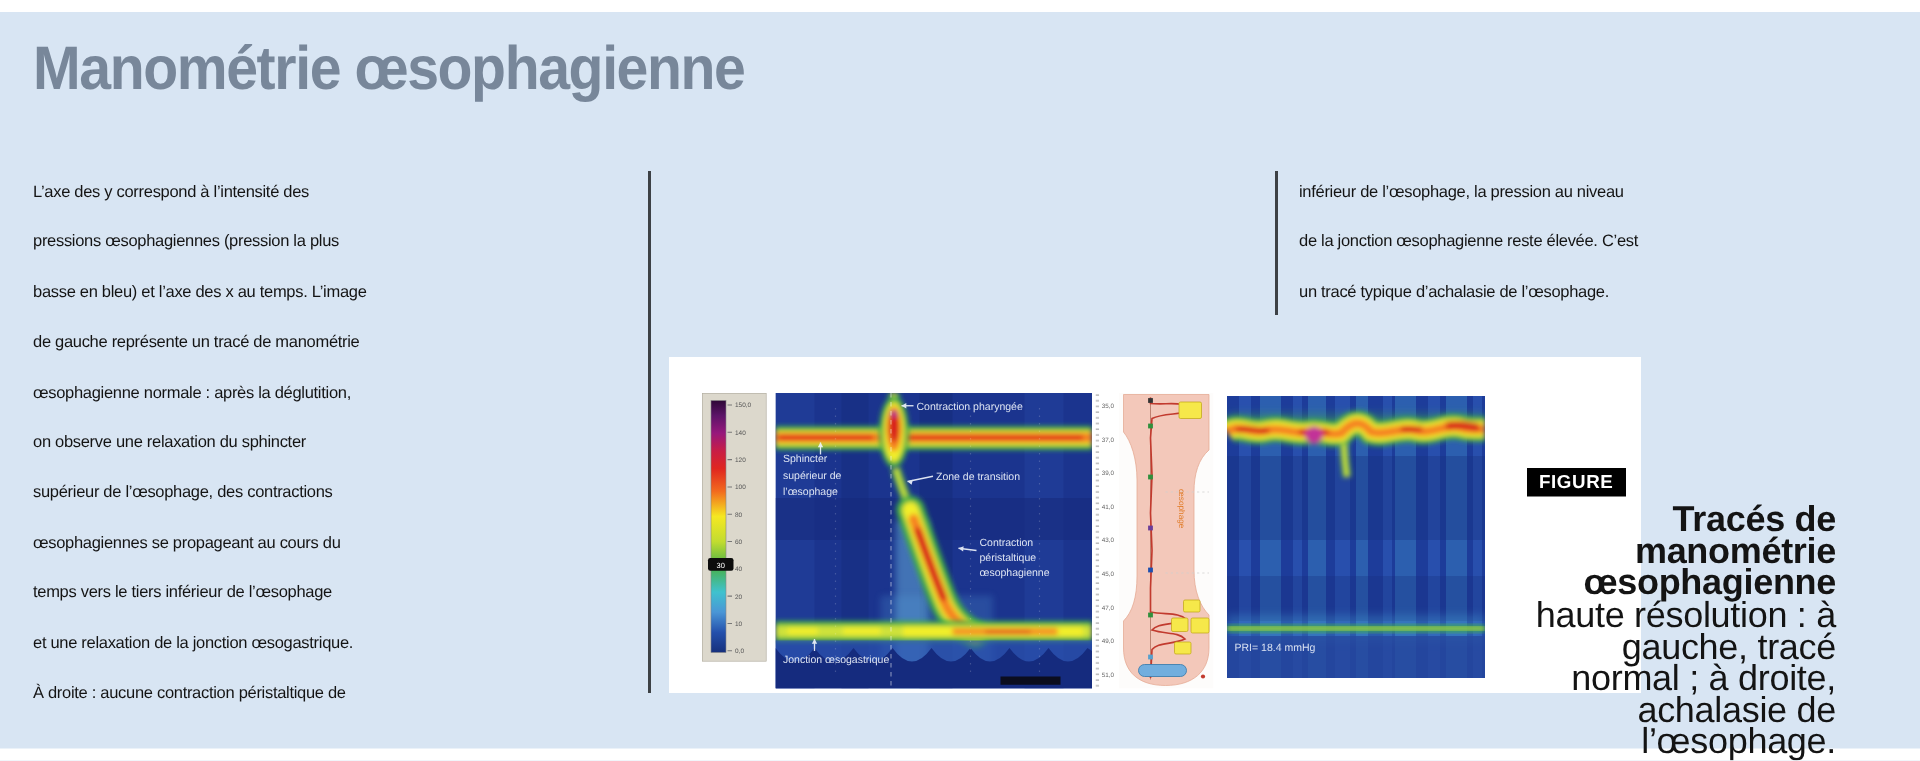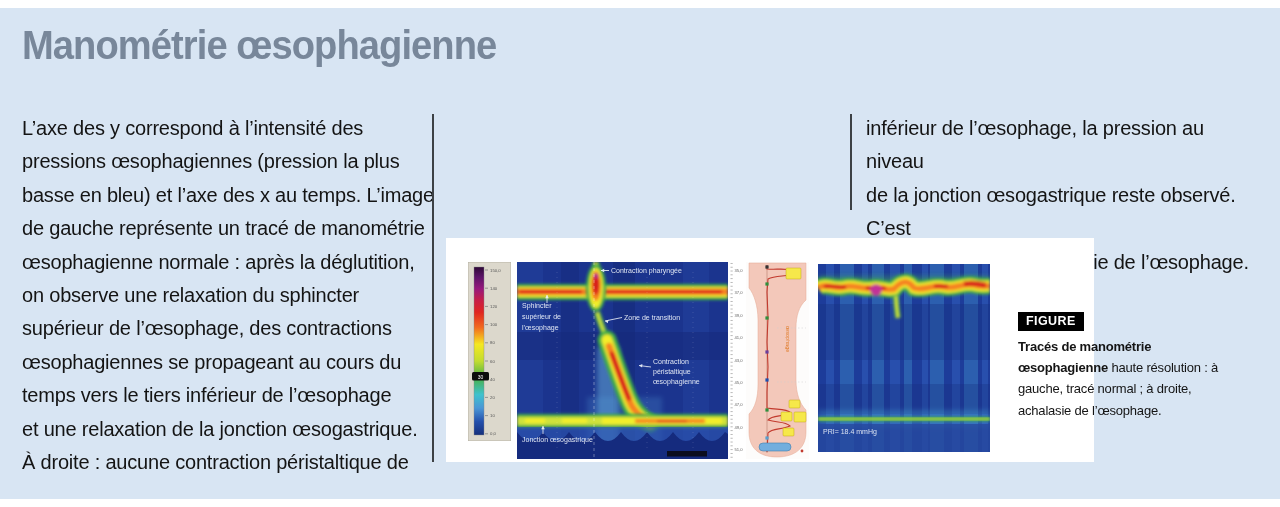--- a/index.html
+++ b/index.html
@@ -2,34 +2,34 @@
 <html><head>
 <meta charset="utf-8">
 <style>
   html,body{margin:0;padding:0;}
   body{font-family:"Liberation Sans", sans-serif;}
   .page{position:relative;width:1280px;height:507px;background:#ffffff;overflow:hidden;}
   .blue-panel{position:absolute;left:0;right:0;top:8px;bottom:8px;background:#d8e5f3;}
   .page-title{position:absolute;left:22px;top:22px;margin:0;font-size:41px;font-weight:bold;
     color:#78879a;letter-spacing:-1px;transform:scaleX(.93);transform-origin:left center;
     font-family:"Liberation Sans", sans-serif;}
-  .col{position:absolute;top:112px;font-size:20px;line-height:33.4px;color:#141414;
+  .col{position:absolute;top:112px;font-size:11px;line-height:33.4px;color:#141414;
     letter-spacing:-0.2px;white-space:pre-line;}
   .col1{left:22px;width:415px;}
   .col2{left:447px;width:400px;}
   .col3{left:866px;width:388px;}
   .divider{position:absolute;width:2px;background:#3d4145;}
   .divider1{left:432px;top:114px;height:348px;}
   .divider2{left:850px;top:114px;height:96px;}
   .figure-box{position:absolute;left:446px;top:238px;width:648px;height:224px;background:#ffffff;}
   .abs{position:absolute;}
   .figure-label{position:absolute;left:572px;top:74px;background:#000;color:#fff;
     font-size:12.5px;font-weight:bold;letter-spacing:.4px;padding:2px 8px 3px 8px;}
-  .figure-caption{position:absolute;left:572px;top:98px;width:206px;font-size:13px;
-    line-height:21.2px;color:#141414;letter-spacing:-0.2px;}
+  .figure-caption{position:absolute;left:572px;top:98px;width:206px;font-size:24px;
+    line-height:21.2px;color:#141414;letter-spacing:-0.2px;text-align:right;}
   .figure-caption .b{font-weight:bold;}
   svg text{font-family:"Liberation Sans", sans-serif;}
 </style>
 </head>
 <body>
 
 <div class="page">
   <div class="blue-panel"></div>
 
   <h1 class="page-title">Manométrie œsophagienne</h1>
@@ -41,21 +41,21 @@
 œsophagienne normale : après la déglutition,
 on observe une relaxation du sphincter
 supérieur de l’œsophage, des contractions
 œsophagiennes se propageant au cours du
 temps vers le tiers inférieur de l’œsophage
 et une relaxation de la jonction œsogastrique.
 À droite : aucune contraction péristaltique de</div>
   <div class="divider divider1"></div>
   <div class="divider divider2"></div>
   <div class="col col3">inférieur de l’œsophage, la pression au niveau
-de la jonction œsogastrique reste observé. C’est
+de la jonction œsophagienne reste élevée. C’est
 un tracé typique d’achalasie de l’œsophage.</div>
 
   <div class="figure-box">
 
     <svg class="abs" style="left:22px;top:24px" width="43" height="179" viewBox="0 0 43 179">
       <defs>
         <linearGradient id="cbar" x1="0" y1="0" x2="0" y2="1">
           <stop offset="0" stop-color="#2e0837"></stop>
             <stop offset=".06" stop-color="#5c1468"></stop>
           <stop offset=".13" stop-color="#97187c"></stop>

